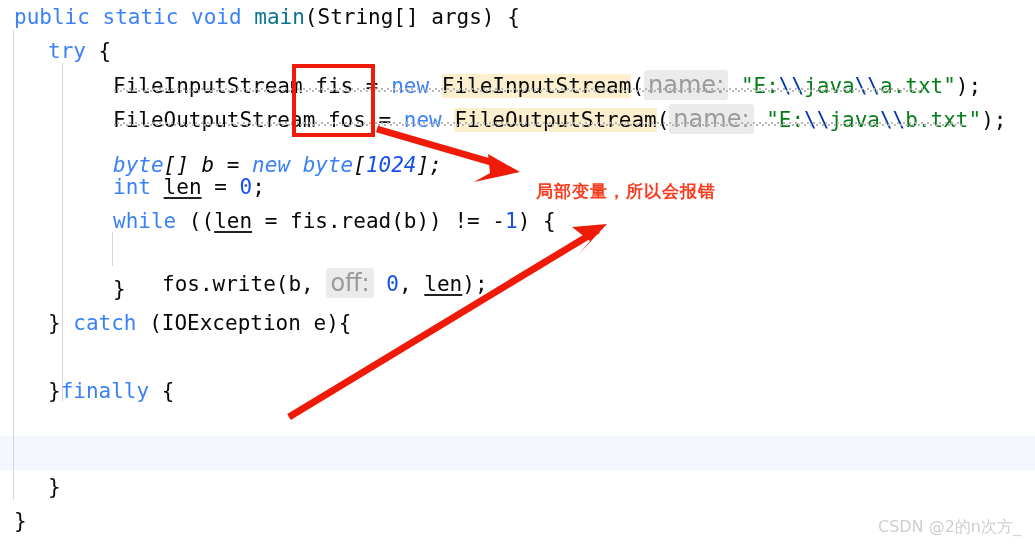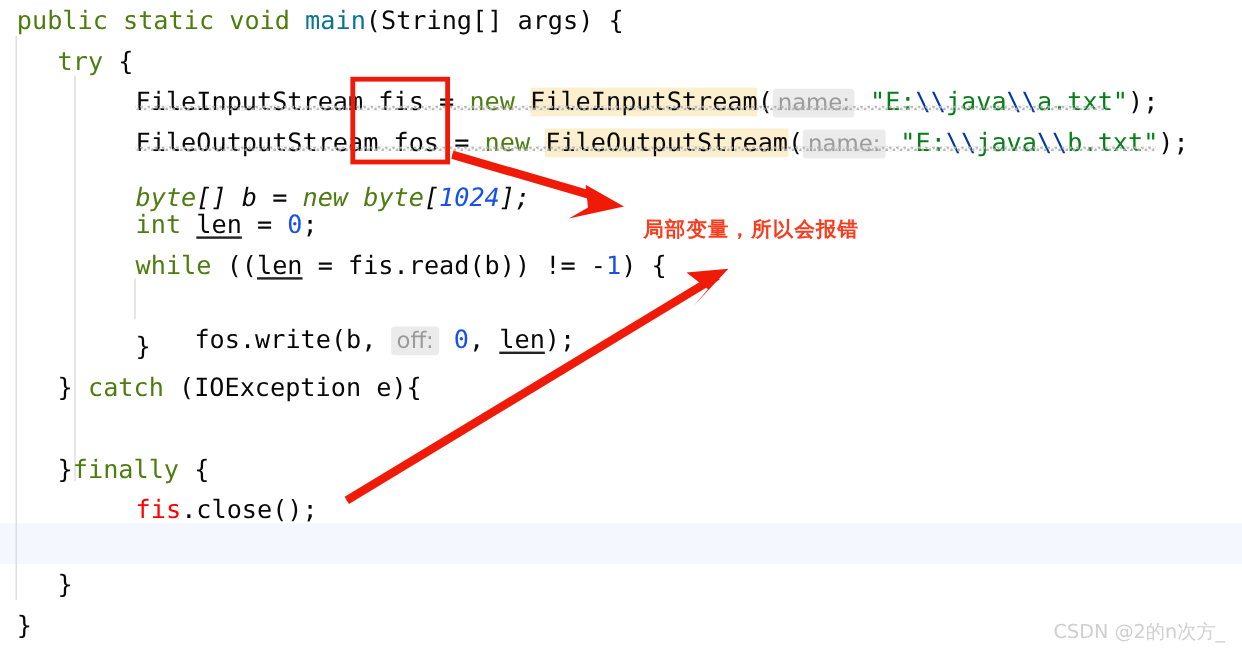--- a/index.html
+++ b/index.html
@@ -53,37 +53,37 @@
     font-family: "DejaVu Sans Mono", "Liberation Mono", monospace;
     color: #080808;
     letter-spacing: 0px;
   }
   .ind0 { padding-left: 14px; }
   .ind1 { padding-left: 48px; }
   .ind2 { padding-left: 113px; }
   .ind3 { padding-left: 162px; }
 
   
-  .kw      { color: #4d7c0f; }
+  .kw      { color: #3b82f6; }
   .cls     { color: #0b7394; }
   .num     { color: #1750eb; }
   .str     { color: #067d17; }
   .esc     { color: #0037a6; }
   .err     { color: #ff0000; }
   .plain   { color: #080808; }
   .hl      { background: #fcefcd; }
   .ulvar   { text-decoration: underline; text-decoration-color: #222; text-underline-offset: 3px; }
 
   
   .hint {
     background: #ebebeb;
     color: #9a9a9a;
     border-radius: 3px;
     padding: 1px 4px;
-    font-size: 19px;
+    font-size: 24px;
     font-family: "DejaVu Sans", "Liberation Sans", sans-serif;
   }
 
   
   .squiggle {
     position: absolute;
     height: 4px;
     background-image:
       radial-gradient(circle at 2px 3px, #b4b4b4 1.1px, transparent 1.3px),
       radial-gradient(circle at 5px 1px, #b4b4b4 1.1px, transparent 1.3px);
@@ -135,21 +135,20 @@
     <div class="line ind1" style="top:34px;"><span class="kw">try</span><span class="plain"> {</span></div>
     <div class="line ind2" style="top:68px;"><span class="plain">FileInputStream fis = </span><span class="kw">new</span><span class="plain"> </span><span class="hl">FileInputStream</span><span class="plain">(</span><span class="hint">name:</span><span class="plain"> </span><span class="str">"E:</span><span class="esc">\\</span><span class="str">java</span><span class="esc">\\</span><span class="str">a.txt"</span><span class="plain">);</span></div>
     <div class="line ind2" style="top:102px;"><span class="plain">FileOutputStream fos = </span><span class="kw">new</span><span class="plain"> </span><span class="hl">FileOutputStream</span><span class="plain">(</span><span class="hint">name:</span><span class="plain"> </span><span class="str">"E:</span><span class="esc">\\</span><span class="str">java</span><span class="esc">\\</span><span class="str">b.txt"</span><span class="plain">);</span></div>
     <div class="line ind2" style="top:148px;font-style:italic;"><span class="kw">byte</span><span class="plain">[] b = </span><span class="kw">new</span><span class="plain"> </span><span class="kw">byte</span><span class="plain">[</span><span class="num">1024</span><span class="plain">];</span></div>
     <div class="line ind2" style="top:170px;"><span class="kw">int</span><span class="plain"> </span><span class="ulvar">len</span><span class="plain"> = </span><span class="num">0</span><span class="plain">;</span></div>
     <div class="line ind2" style="top:204px;"><span class="kw">while</span><span class="plain"> ((</span><span class="ulvar">len</span><span class="plain"> = fis.read(b)) != -</span><span class="num">1</span><span class="plain">) {</span></div>
     <div class="line ind3" style="top:238px;margin-top:28px;"><span class="plain">fos.write(b, </span><span class="hint">off:</span><span class="plain"> </span><span class="num">0</span><span class="plain">, </span><span class="ulvar">len</span><span class="plain">);</span></div>
     <div class="line ind2" style="top:272px;"><span class="plain">}</span></div>
     <div class="line ind1" style="top:306px;"><span class="plain">} </span><span class="kw">catch</span><span class="plain"> (IOException e){</span></div>
     <div class="line ind1" style="top:374px;"><span class="plain">}</span><span class="kw">finally</span><span class="plain"> {</span></div>
-    <div class="line ind2" style="top:408px;"><span class="err">fis</span><span class="plain">.close();</span></div>
     <div class="line ind1" style="top:470px;"><span class="plain">}</span></div>
     <div class="line ind0" style="top:504px;"><span class="plain">}</span></div>
   </div>
 
   <div class="squiggle" style="left:113px; top:88px; width:810px;"></div>
   <div class="squiggle" style="left:113px; top:122px; width:850px;"></div>
 
 </div>
 
 <svg id="overlay" width="1035" height="548" viewBox="0 0 1035 548">

